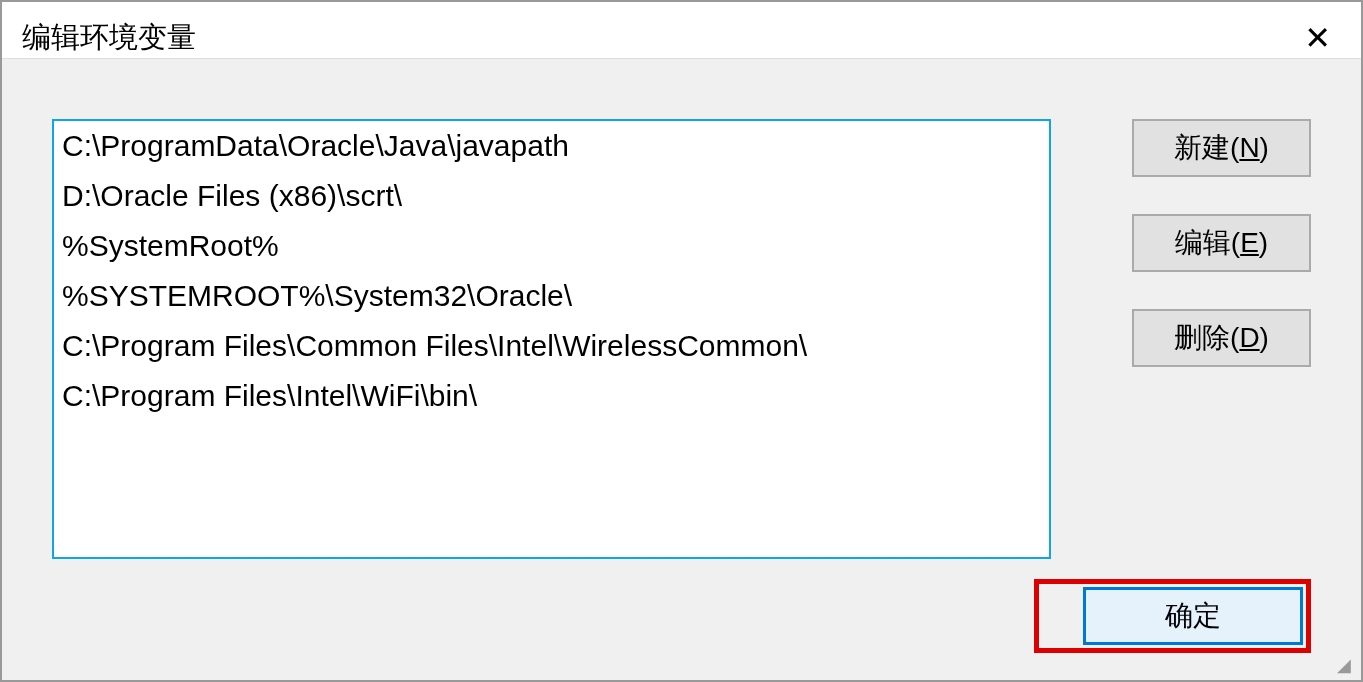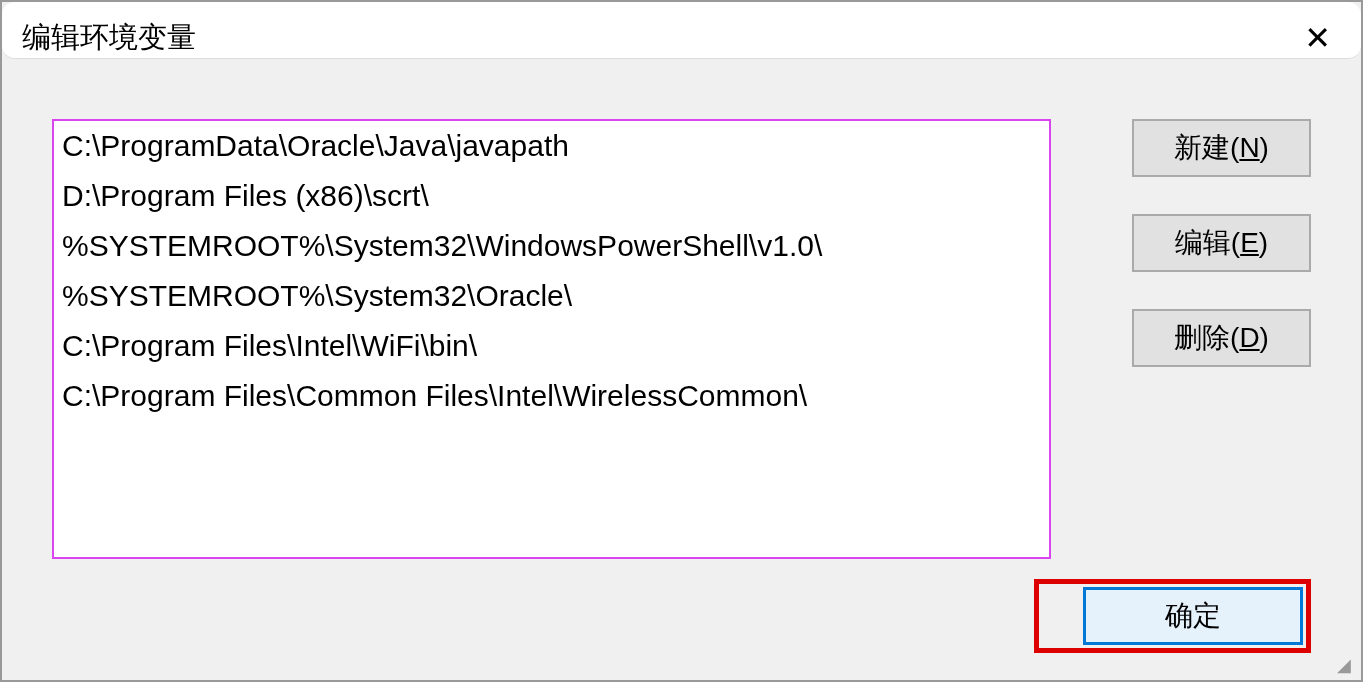--- a/index.html
+++ b/index.html
@@ -24,21 +24,20 @@
       position: relative;
     }
     .titlebar {
       height: 62px;
       background: #fff;
       display: flex;
       align-items: center;
       justify-content: space-between;
       padding: 16px 20px 0 20px;
       border-bottom: 1px solid #ddd;
-      border-radius: 13px;
     }
     .title {
       font-size: 29px;
       color: #000;
     }
     .close-btn {
       font-size: 32px;
       color: #000;
       cursor: pointer;
       padding: 0 10px;
@@ -46,21 +45,21 @@
     }
     .content {
       flex: 1;
       display: flex;
       padding: 60px 50px 20px 50px;
       gap: 40px;
     }
     .listbox {
       flex: 1;
       background: #fff;
-      border: 2px solid #d946ef;
+      border: 2px solid #0ea5e9;
       overflow: hidden;
       height: 440px;
     }
     .list-item {
       padding: 4px 8px;
       font-size: 30px;
       color: #000;
       white-space: nowrap;
       cursor: pointer;
       line-height: 1.4;
@@ -122,25 +121,25 @@
 
 <div class="window">
   <div class="titlebar">
     <div class="title">编辑环境变量</div>
     <div class="close-btn">✕</div>
   </div>
 
   <div class="content">
     <div class="listbox" id="listbox">
         <div class="list-item">C:\ProgramData\Oracle\Java\javapath</div>
-        <div class="list-item">D:\Program Files (x86)\scrt\</div>
-        <div class="list-item">%SYSTEMROOT%\System32\WindowsPowerShell\v1.0\</div>
+        <div class="list-item">D:\Oracle Files (x86)\scrt\</div>
+        <div class="list-item">%SystemRoot%</div>
         <div class="list-item">%SYSTEMROOT%\System32\Oracle\</div>
+        <div class="list-item">C:\Program Files\Common Files\Intel\WirelessCommon\</div>
         <div class="list-item">C:\Program Files\Intel\WiFi\bin\</div>
-        <div class="list-item">C:\Program Files\Common Files\Intel\WirelessCommon\</div>
       </div>
 
     <div class="side-buttons">
       <button class="btn">
         <span>新建(</span>
           <span class="underline">N</span>
           <span>)</span>
       </button>
       <button class="btn">
         <span>编辑(</span>

